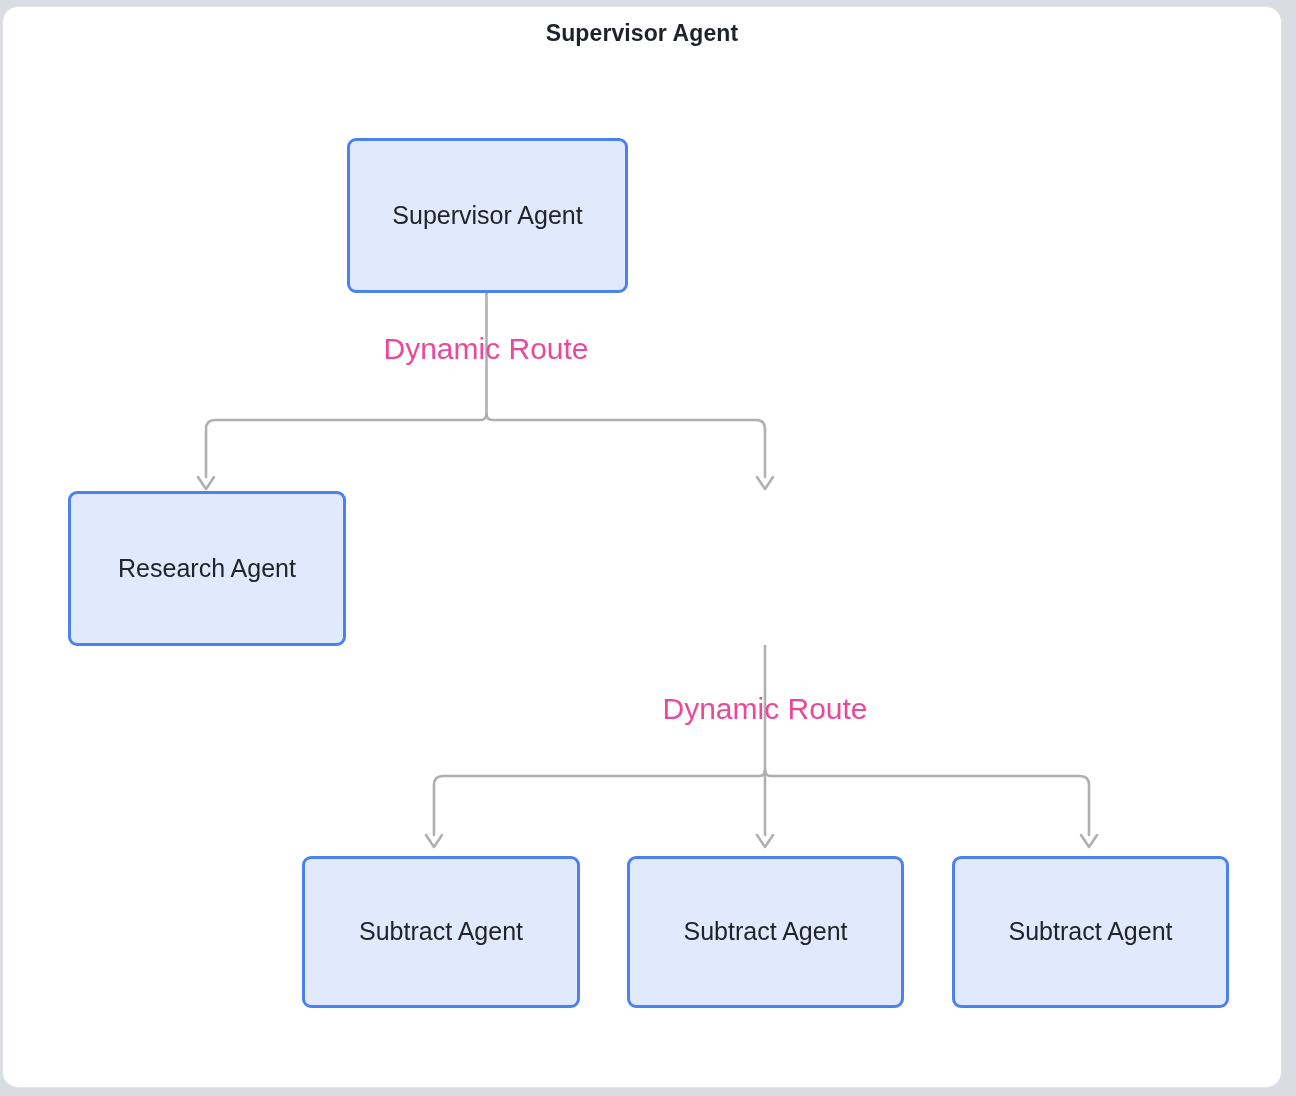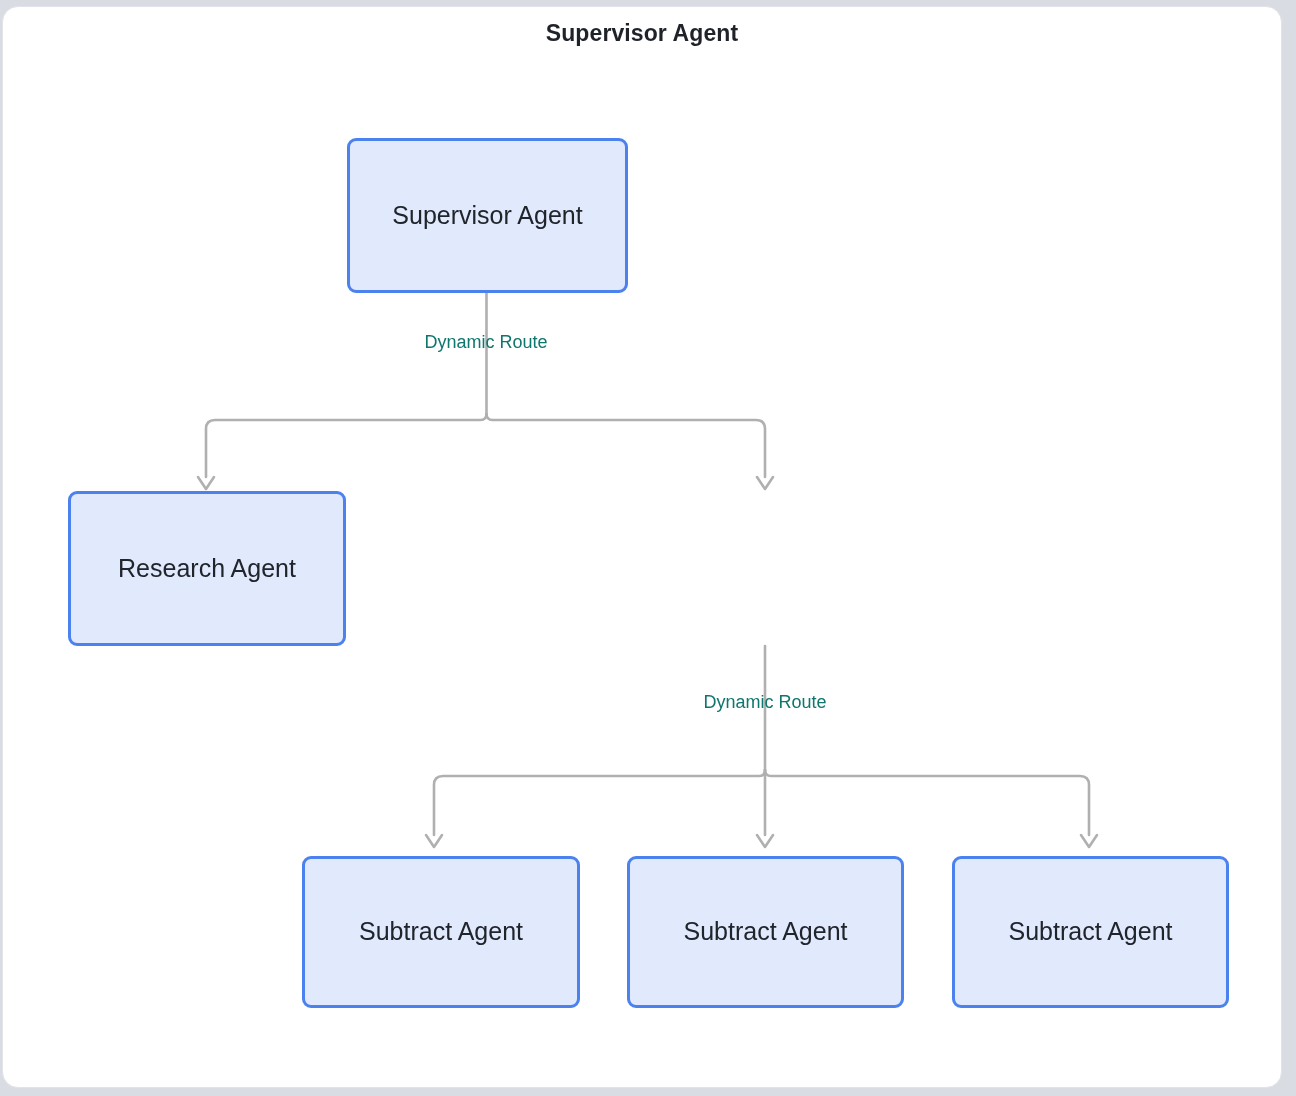--- a/index.html
+++ b/index.html
@@ -76,22 +76,22 @@
   #node-supervisor   { left: 344px; top: 131px; width: 281px; height: 155px; }
   #node-research     { left:  65px; top: 484px; width: 278px; height: 155px; }
   #node-math         { left: 624px; top: 484px; width: 277px; height: 155px; }
   #node-subtract-1   { left: 299px; top: 849px; width: 278px; height: 152px; }
   #node-subtract-2   { left: 624px; top: 849px; width: 277px; height: 152px; }
   #node-subtract-3   { left: 949px; top: 849px; width: 277px; height: 152px; }
 
   
   .edge-label {
     position: absolute;
-    font-size: 18px;
-    color: #0f766e;
+    font-size: 30px;
+    color: #ec4899;
     white-space: nowrap;
     text-align: center;
     transform: translateX(-50%);
   }
   #edge-label-1 { left: 483px; top: 325px; }
   #edge-label-2 { left: 762px; top: 685px; }
 </style>
 </head>
 <body>
 

